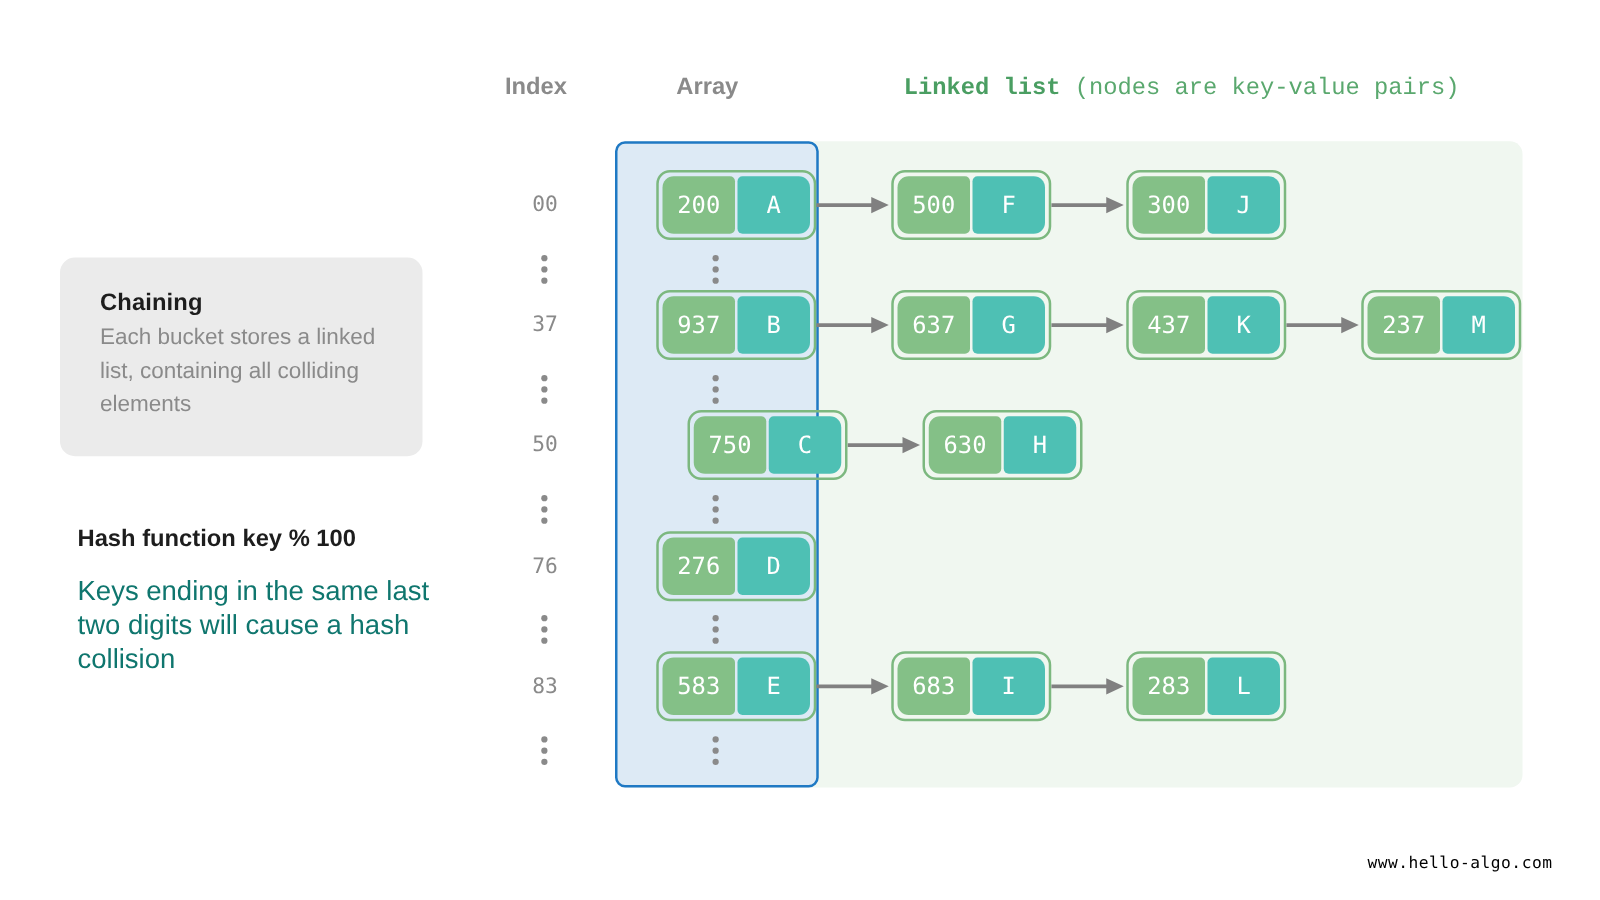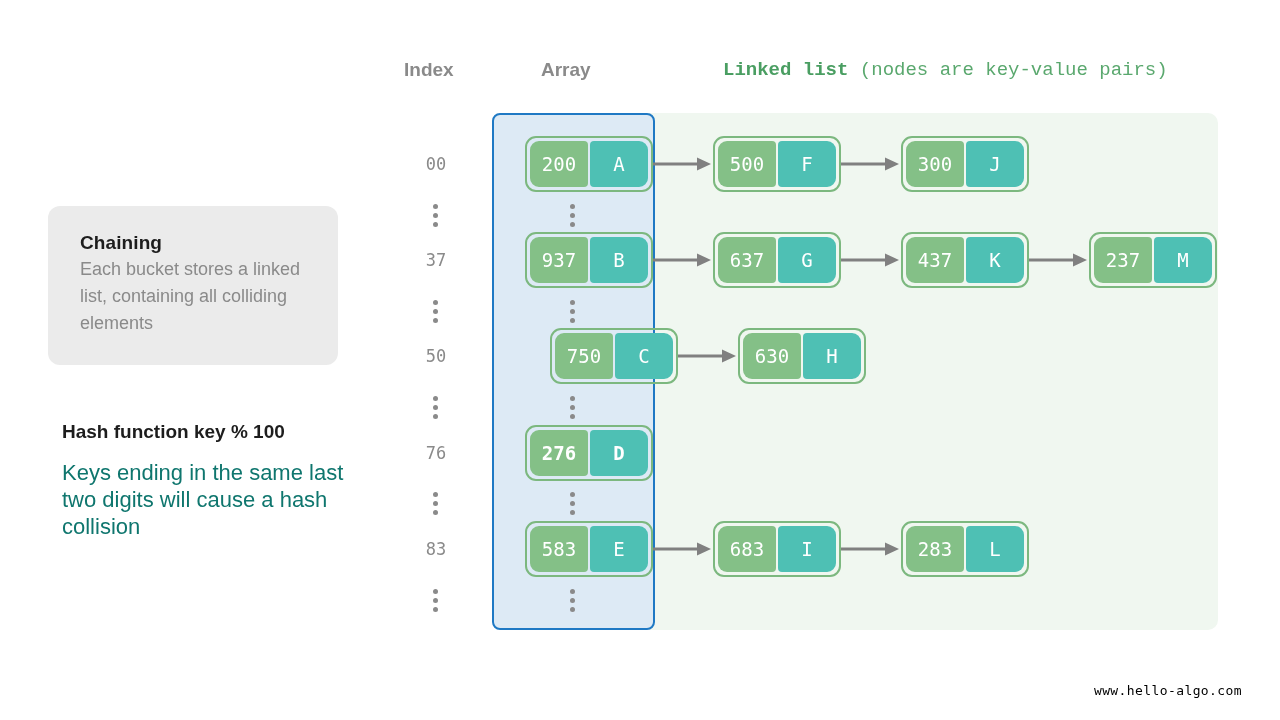--- a/index.html
+++ b/index.html
@@ -281,21 +281,21 @@
       <svg class="arrow" viewBox="0 0 60 20">
         <line x1="0" y1="10" x2="46" y2="10" stroke="#808080" stroke-width="3"></line>
         <polygon points="44,3.5 58,10 44,16.5" fill="#808080"></polygon>
       </svg>
       <div class="node">
         <span class="cell cell-key">630</span>
         <span class="cell cell-val">H</span>
       </div>
     </div>
     <div class="row-index" style="top: 443px;">76</div>
-    <div class="row-nodes" style="top: 425px; left: 508px; font-weight: bold;">
+    <div class="row-nodes" style="top: 425px; left: 508px;">
       <div class="node">
         <span class="cell cell-key">276</span>
         <span class="cell cell-val">D</span>
       </div>
     </div>
     <div class="row-index" style="top: 539px;">83</div>
     <div class="row-nodes" style="top: 521px; left: 508px;">
       <div class="node">
         <span class="cell cell-key">583</span>
         <span class="cell cell-val">E</span>

